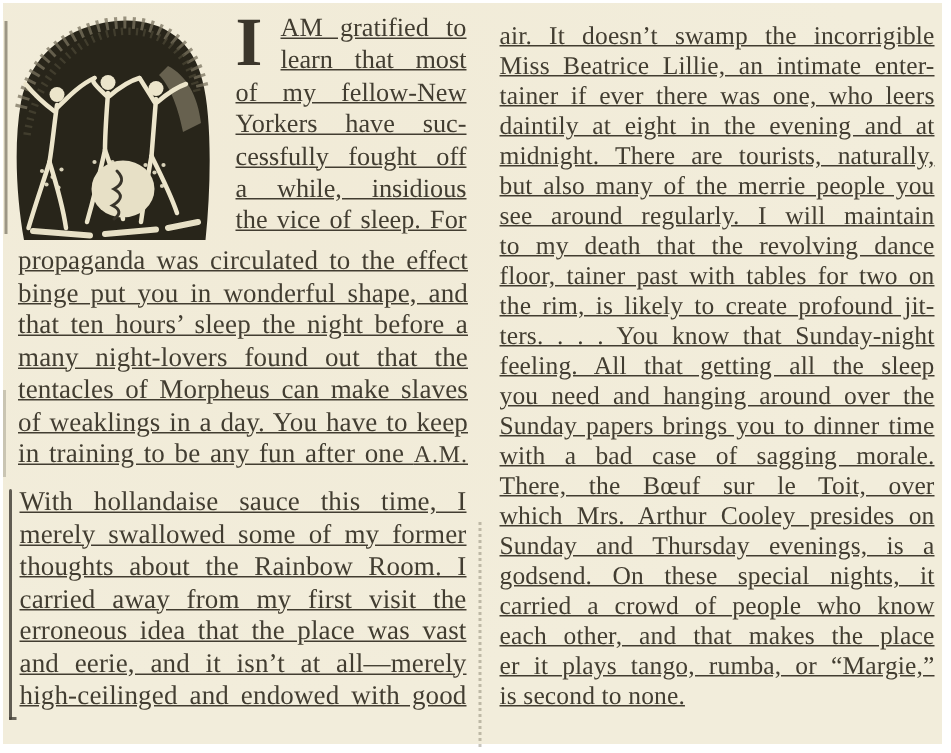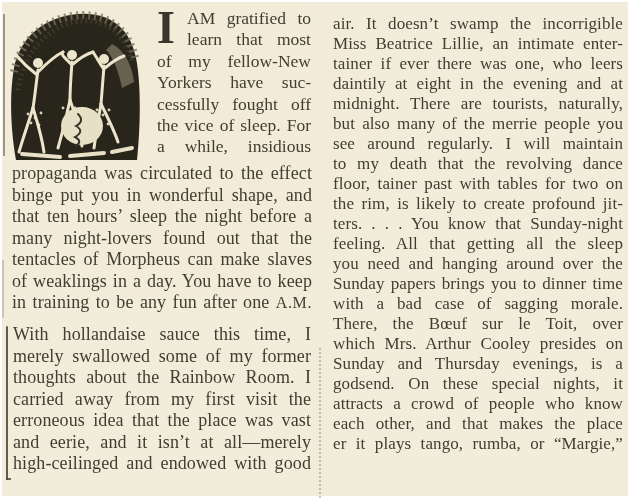--- a/index.html
+++ b/index.html
@@ -13,20 +13,21 @@
     background:
       radial-gradient(ellipse at 30% 25%, rgba(240,233,212,.55), rgba(0,0,0,0) 65%),
       #f2eddb;
     color:#423d31;
   }
   
   .jline{
     text-align:justify;
     text-align-last:justify;
     white-space:nowrap;
+    text-decoration:underline;
   }
   .jline.last{text-align-last:left;}
   .lineL{font-size:18px;line-height:21.5px;letter-spacing:.1px;}
   .lineN{font-size:17.5px;line-height:21.4px;}
   .lineR{font-size:17px;line-height:20px;letter-spacing:.1px;}
   .p1a{position:absolute;left:155px;top:6px;width:154px;}
   .p1b{position:absolute;left:10px;top:161px;width:300px;}
   .p2 {position:absolute;left:11px;top:322px;width:298px;}
   .col-right{position:absolute;left:331px;top:12px;width:290px;}
   .cap-indent{margin-left:30px;}
@@ -132,22 +133,22 @@
     </svg>
   </div>
 
   <div class="p1a">
     <div class="dropcap">I</div>
     <div class="lineN jline cap-indent">AM gratified to</div>
     <div class="lineN jline cap-indent">learn that most</div>
     <div class="lineN jline">of my fellow-New</div>
     <div class="lineN jline">Yorkers have suc-</div>
     <div class="lineN jline">cessfully fought off</div>
+    <div class="lineN jline">a while, insidious</div>
     <div class="lineN jline">the vice of sleep. For</div>
-    <div class="lineN jline">a while, insidious</div>
   </div>
 
   <div class="p1b">
     <div class="lineL jline">propaganda was circulated to the effect</div>
     <div class="lineL jline">binge put you in wonderful shape, and</div>
     <div class="lineL jline">that ten hours’ sleep the night before a</div>
     <div class="lineL jline">many night-lovers found out that the</div>
     <div class="lineL jline">tentacles of Morpheus can make slaves</div>
     <div class="lineL jline">of weaklings in a day. You have to keep</div>
     <div class="lineL jline"><span>in training to be any fun after one </span><span class="smallcaps">A.M.</span></div>
@@ -179,18 +180,19 @@
     <div class="lineR jline">the rim, is likely to create profound jit-</div>
     <div class="lineR jline">ters. . . . You know that Sunday-night</div>
     <div class="lineR jline">feeling. All that getting all the sleep</div>
     <div class="lineR jline">you need and hanging around over the</div>
     <div class="lineR jline">Sunday papers brings you to dinner time</div>
     <div class="lineR jline">with a bad case of sagging morale.</div>
     <div class="lineR jline">There, the Bœuf sur le Toit, over</div>
     <div class="lineR jline">which Mrs. Arthur Cooley presides on</div>
     <div class="lineR jline">Sunday and Thursday evenings, is a</div>
     <div class="lineR jline">godsend. On these special nights, it</div>
-    <div class="lineR jline">attracts a crowd of people who know</div>
+    <div class="lineR jline">carried a crowd of people who know</div>
     <div class="lineR jline">each other, and that makes the place</div>
     <div class="lineR jline">er it plays tango, rumba, or “Margie,”</div>
+    <div class="lineR jline last">is second to none.</div>
   </div>
 
 </div>
 
 </body></html>

